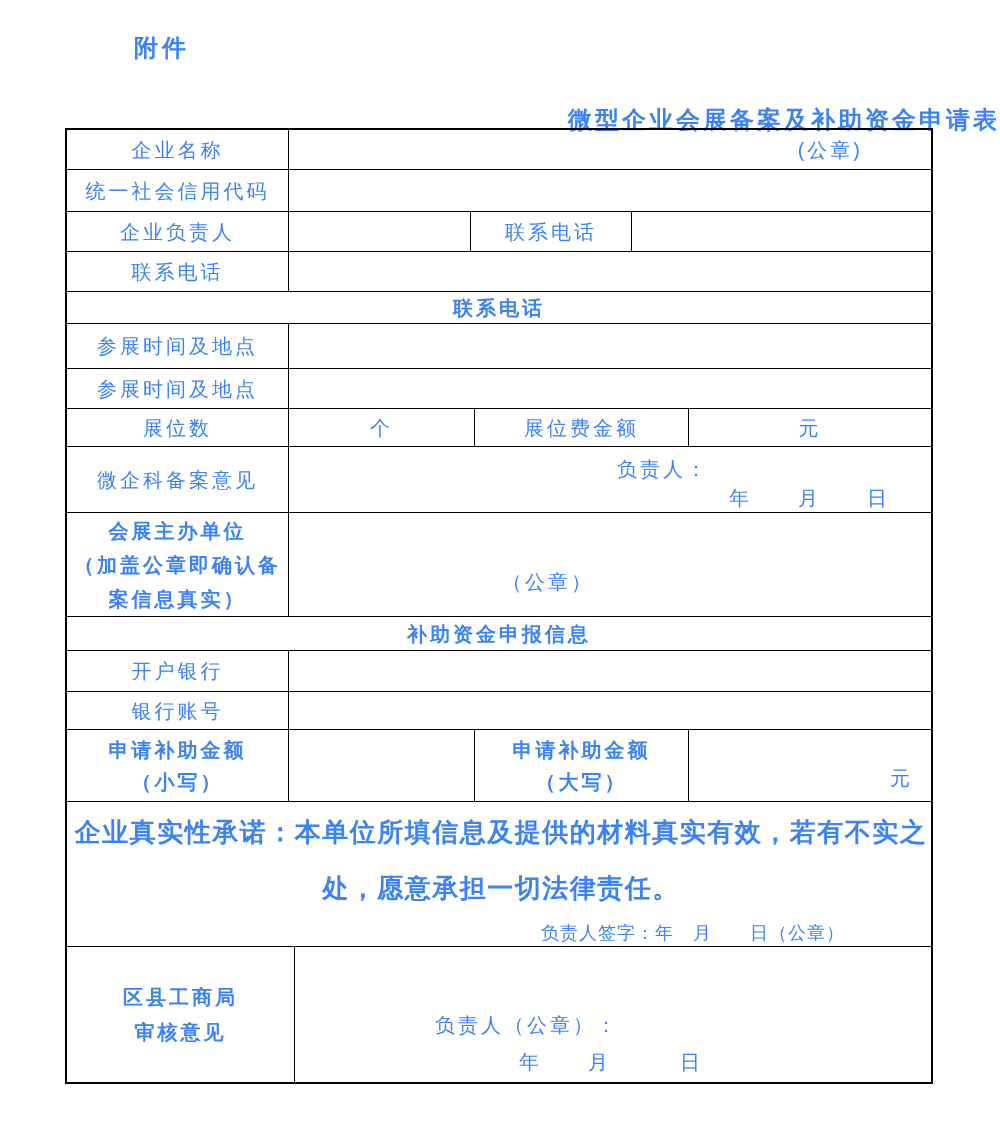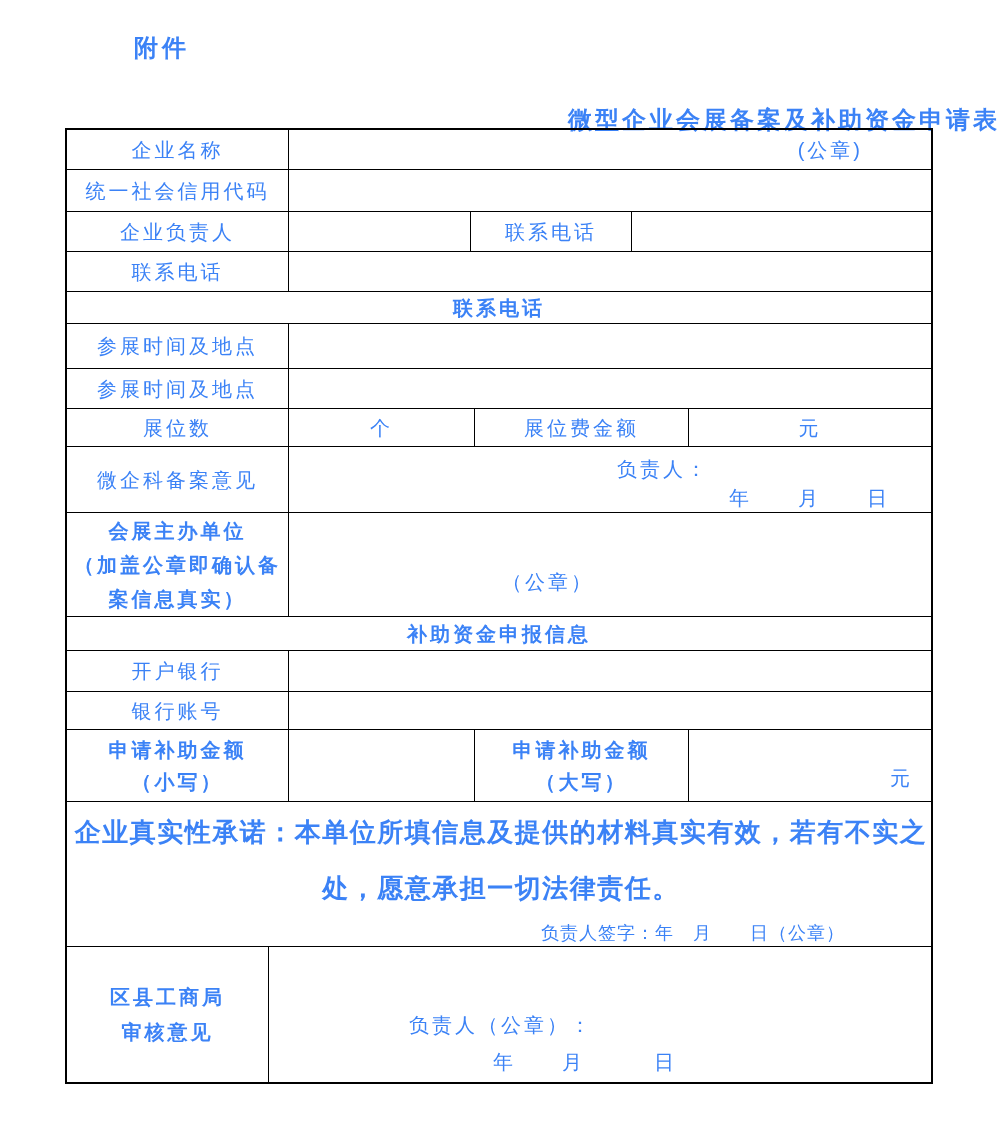--- a/index.html
+++ b/index.html
@@ -24,21 +24,21 @@
   .col2 { flex-direction:column;font-weight:bold; }
   .bold { font-weight:bold; }
 
   
   .h40{height:40px}.h42{height:42px}.h32{height:32px}.h45{height:45px}.h38{height:38px}
   .h41{height:41px}.h66{height:66px}.h104{height:104px}.h34{height:34px}.h72{height:72px}
   .h145{height:145px}.h135{height:135px}
 
   
   .w222{width:222px;flex:none}.w182{width:182px;flex:none}.w161{width:161px;flex:none}
-  .w186{width:186px;flex:none}.w214{width:214px;flex:none}.w202{width:202px;flex:none}
+  .w186{width:186px;flex:none}.w214{width:214px;flex:none}.w202{width:228px;flex:none}
 
   
   .company-value { justify-content:flex-end; padding-right:68px; }
 
   .opinion-value { display:block; text-align:left; padding-top:8px; line-height:29px; }
   .op-line1 { padding-left:328px; }
   .op-line2 { padding-left:440px; }
 
   .organizer-label { line-height:34px; }
   .organizer-value { display:block; text-align:center; padding-top:56px; }

